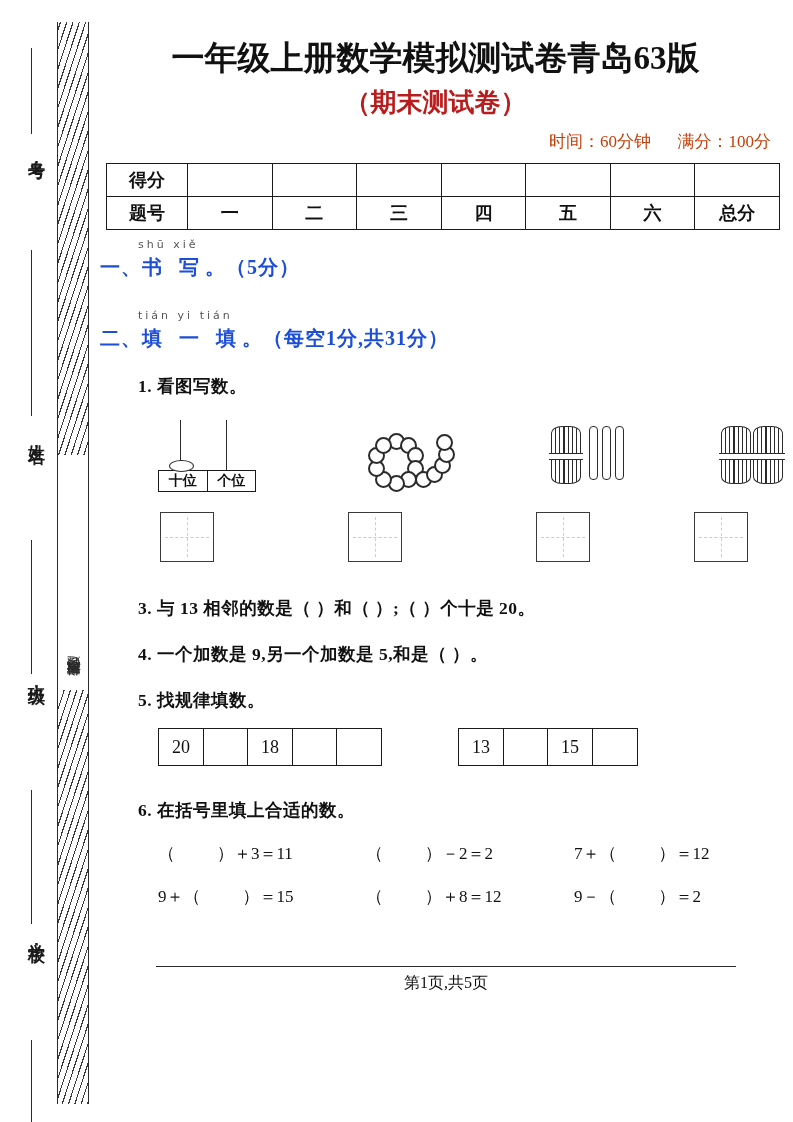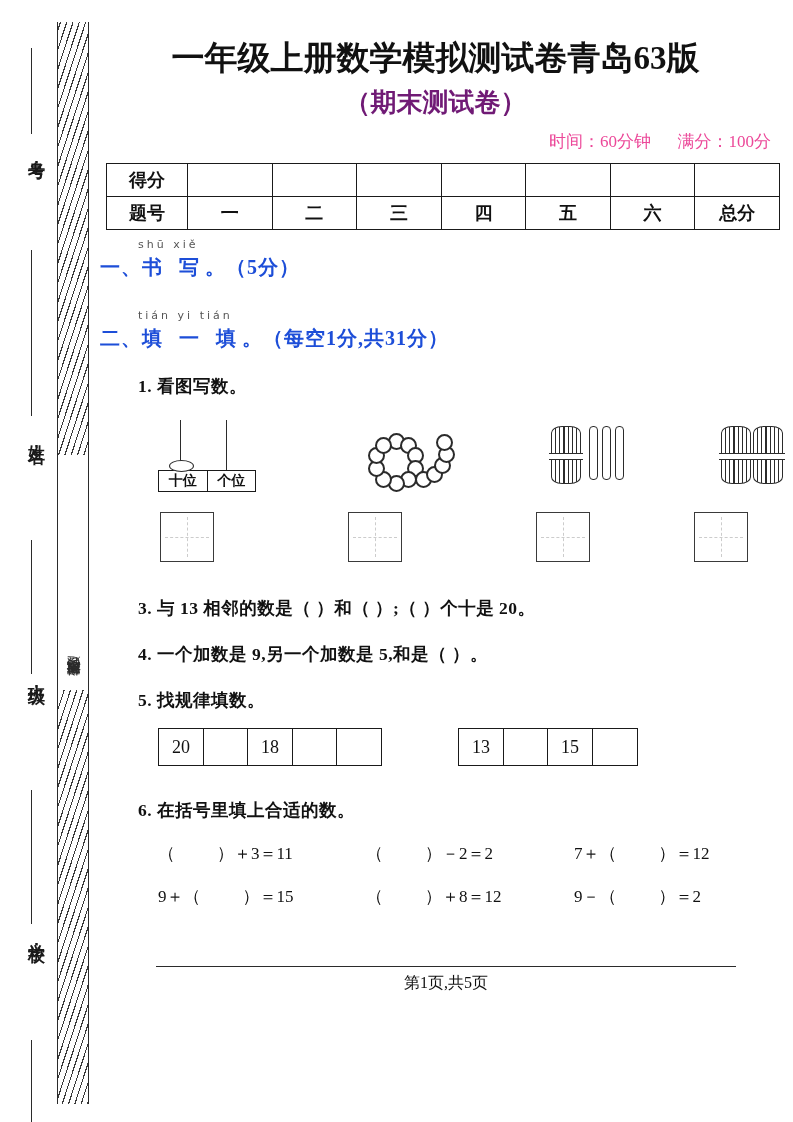--- a/index.html
+++ b/index.html
@@ -125,28 +125,28 @@
     letter-spacing: 0px;
     line-height: 1.25;
     color: #111;
     padding-right: 18px;
   }
   #paper-subtitle {
     margin: 6px 0 0 0;
     text-align: center;
     font-size: 26px;
     font-weight: bold;
-    color: #701a75;
+    color: #b91c1c;
     padding-right: 18px;
   }
   #exam-meta {
     margin: 10px 22px 0 0;
     text-align: right;
     font-size: 17px;
-    color: #ec4899;
+    color: #c2410c;
   }
   #exam-meta .meta-gap { display: inline-block; width: 18px; }
 
   
   #score-table {
     margin: 10px 0 0 10px;
     width: 674px;
     border-collapse: collapse;
     table-layout: fixed;
   }

